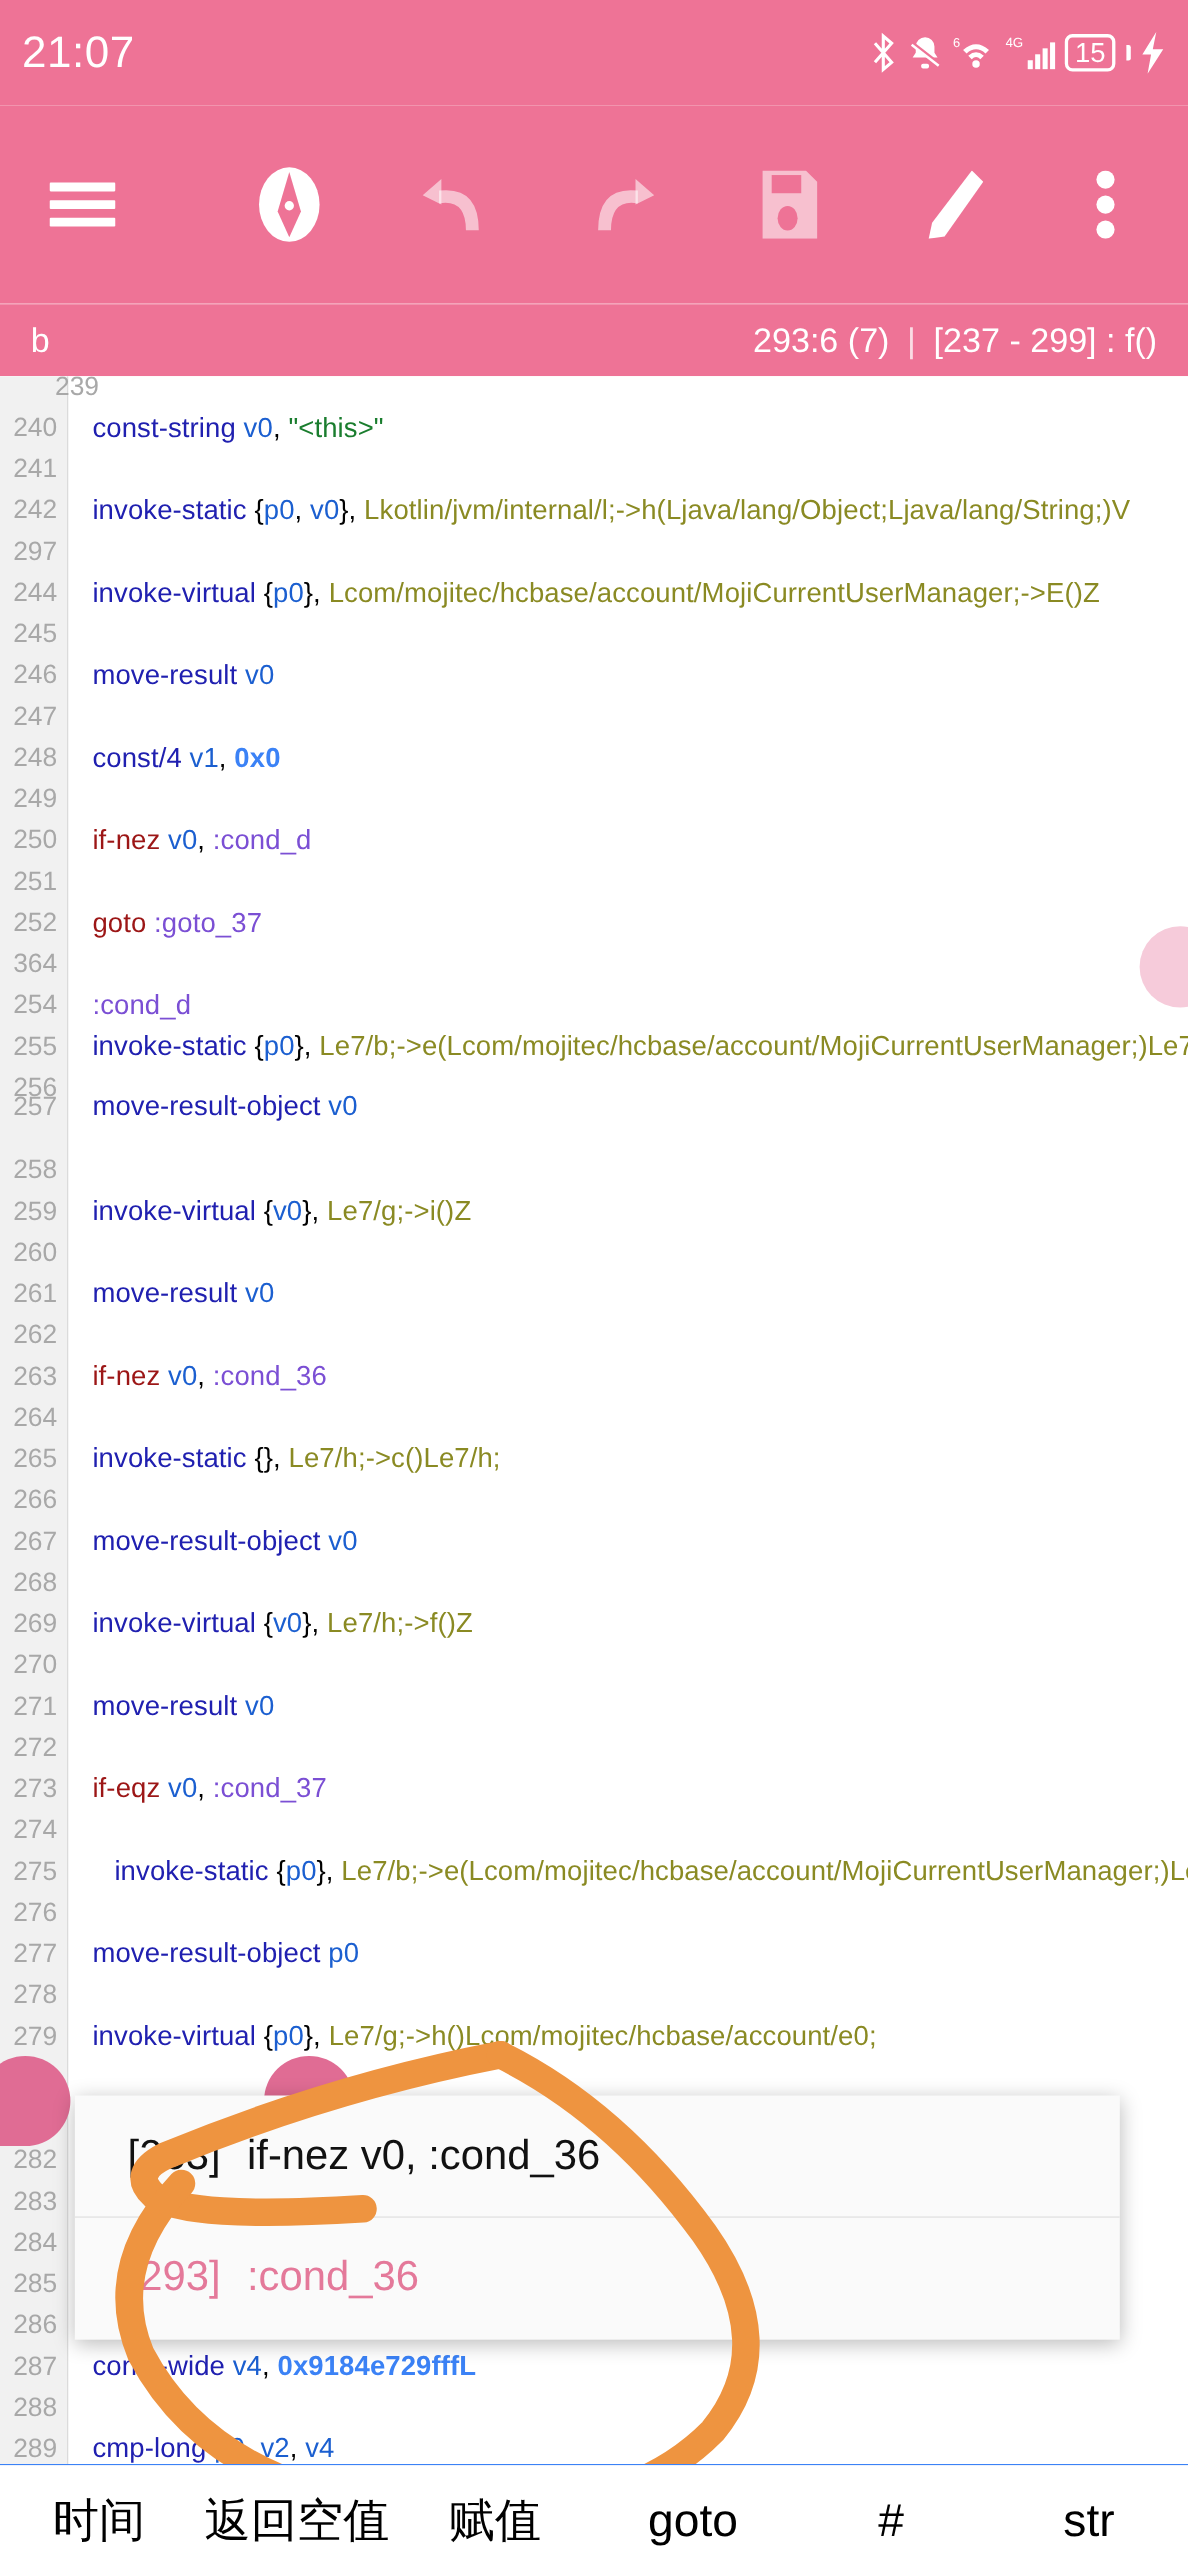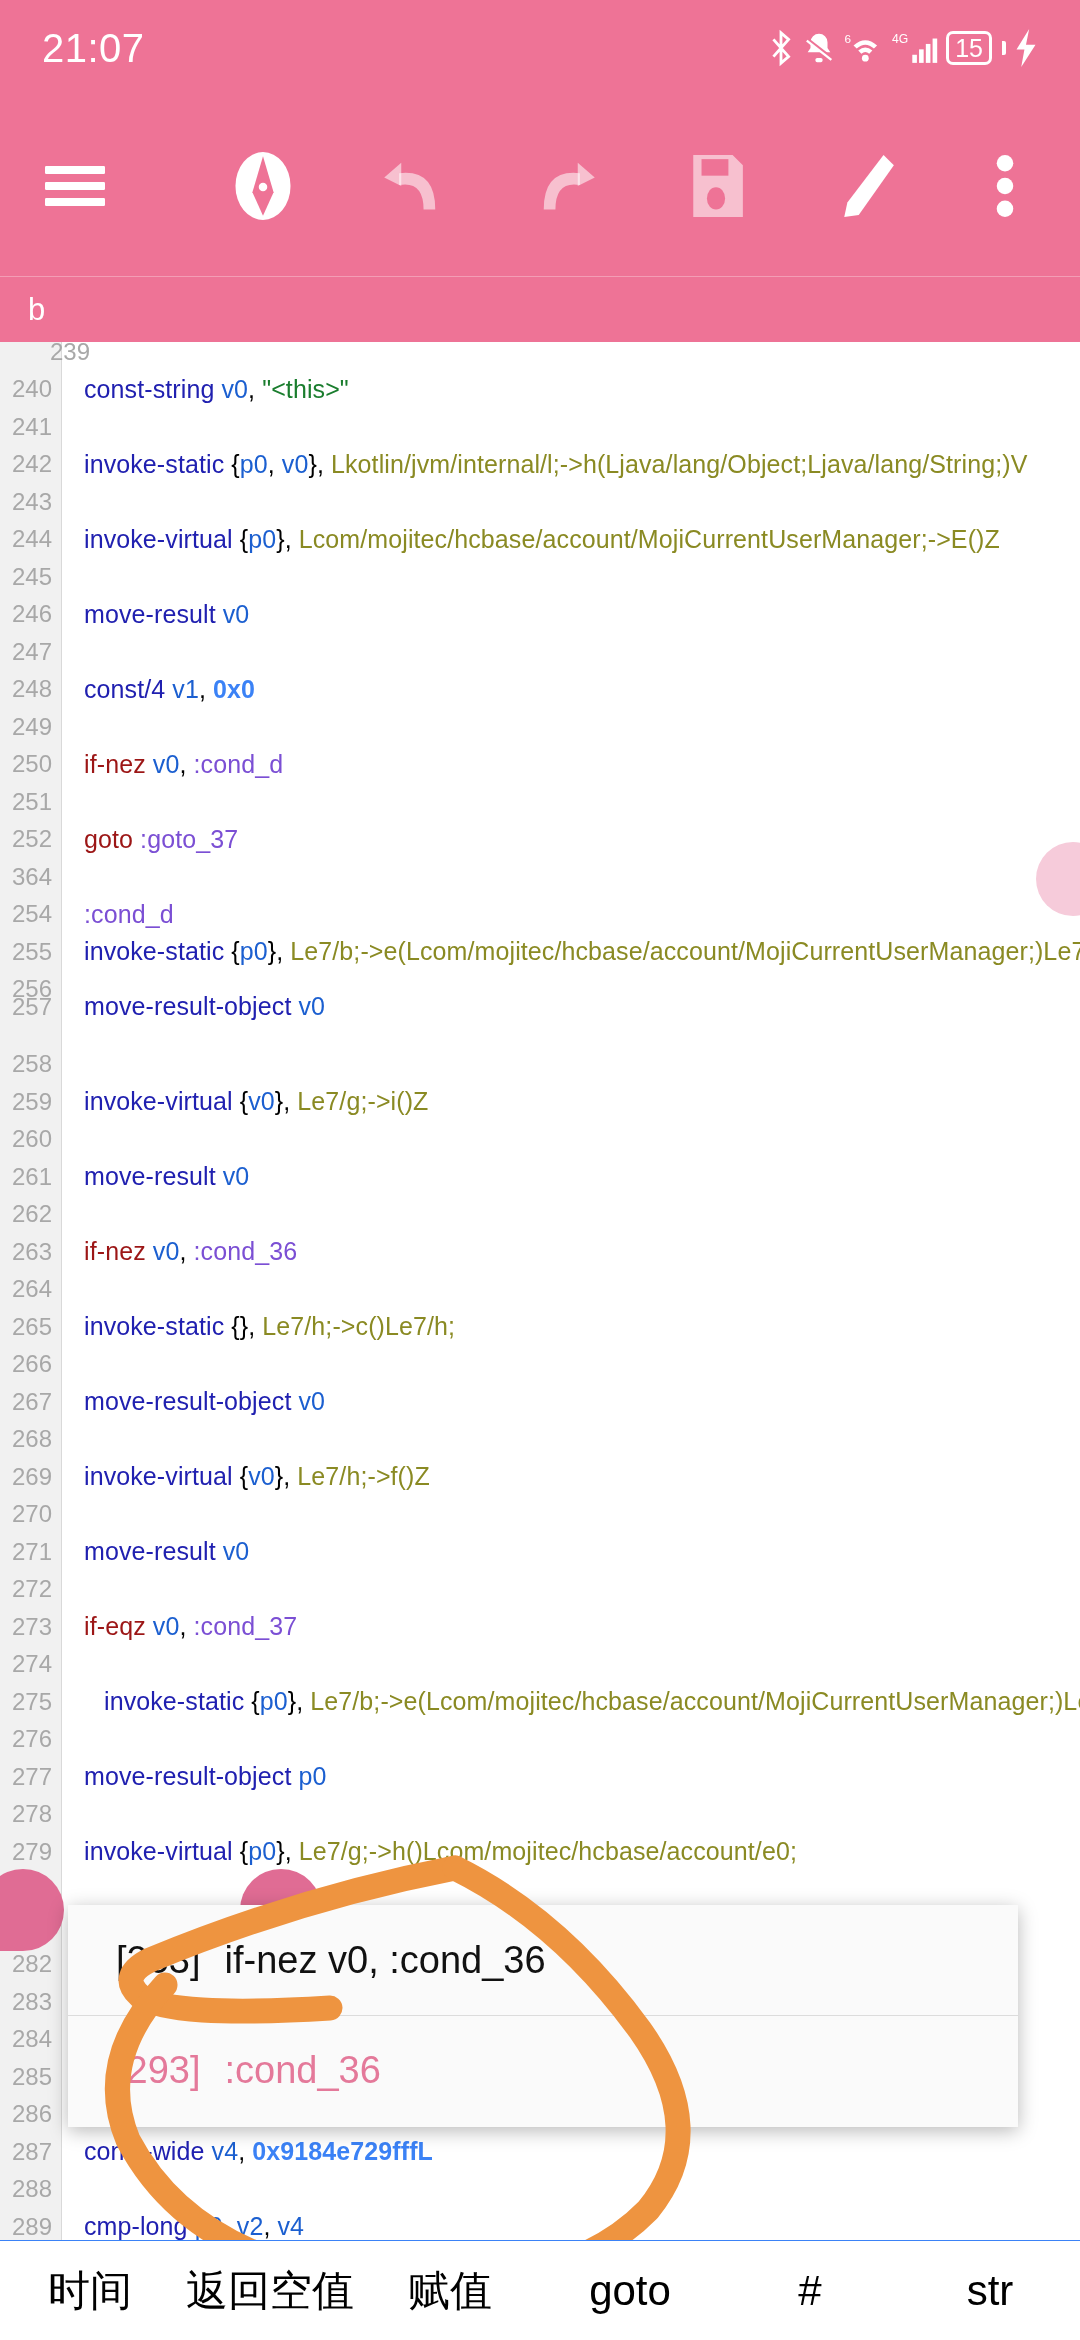--- a/index.html
+++ b/index.html
@@ -14,21 +14,21 @@
     width: 1080px; height: 2340px;
     background: #ffffff;
   }
 
   
   .statusbar {
     position: absolute; top: 0; left: 0;
     width: 1080px; height: 96px;
     background: #ee7396;
     display: flex; align-items: center;
-    padding: 0 42px;
+    padding: 0 20px;
   }
   .clock {
     color: #ffffff; font-size: 40px; letter-spacing: 0.5px;
   }
   .status-icons {
     margin-left: auto;
     display: flex; align-items: center; gap: 8px;
     color: #ffffff;
   }
   .si { display: inline-flex; align-items: center; }
@@ -292,20 +292,25 @@
           <circle cx="5" cy="15" r="4"></circle>
           <circle cx="5" cy="26" r="4"></circle>
         </svg>
       </span>
     </div>
     <div style="width:22px"></div>
   </div>
 
   <div class="infobar">
     <div class="left">b</div>
+    <div class="right">
+      <span>293:6 (7)</span>
+      <span class="sep">|</span>
+      <span>[237 - 299] : f()</span>
+    </div>
   </div>
 
   <div class="editor">
     <div class="gutter-bg"></div>
     <div id="code-rows">
         <div class="row" style="top: -9px; padding-left: 38px;">
           <span class="ln">239</span>
           <span class="code"></span>
         </div>
         <div class="row" style="top: 28.5px;">
@@ -314,21 +319,21 @@
         </div>
         <div class="row" style="top: 66px;">
           <span class="ln">241</span>
           <span class="code"></span>
         </div>
         <div class="row" style="top: 103.5px;">
           <span class="ln">242</span>
           <span class="code"><span class="tk-op">invoke-static</span> {<span class="tk-reg">p0</span>, <span class="tk-reg">v0</span>}, <span class="tk-type">Lkotlin/jvm/internal/l;-&gt;h(Ljava/lang/Object;Ljava/lang/String;)V</span></span>
         </div>
         <div class="row" style="top: 141px;">
-          <span class="ln">243</span>
+          <span class="ln">297</span>
           <span class="code"></span>
         </div>
         <div class="row" style="top: 178.5px;">
           <span class="ln">244</span>
           <span class="code"><span class="tk-op">invoke-virtual</span> {<span class="tk-reg">p0</span>}, <span class="tk-type">Lcom/mojitec/hcbase/account/MojiCurrentUserManager;-&gt;E()Z</span></span>
         </div>
         <div class="row" style="top: 216px;">
           <span class="ln">245</span>
           <span class="code"></span>
         </div>

